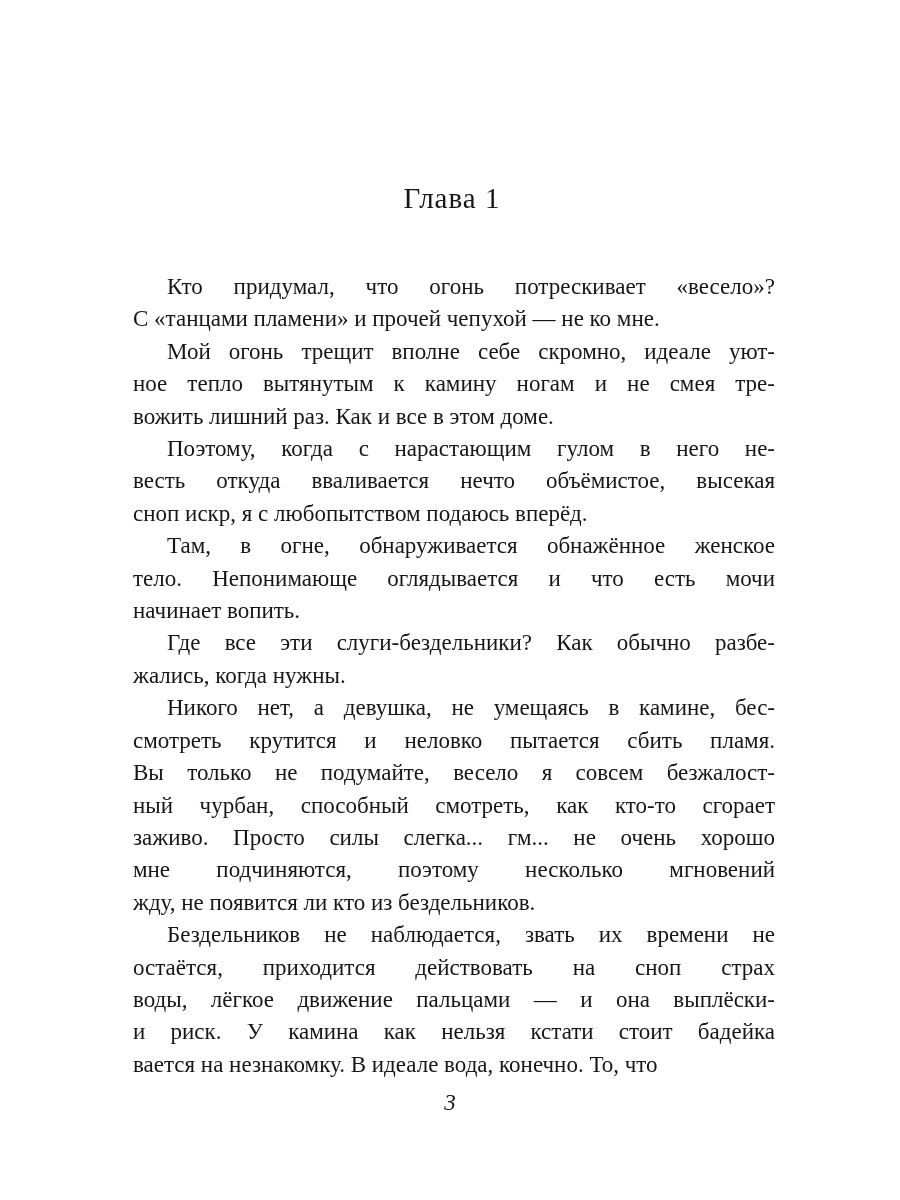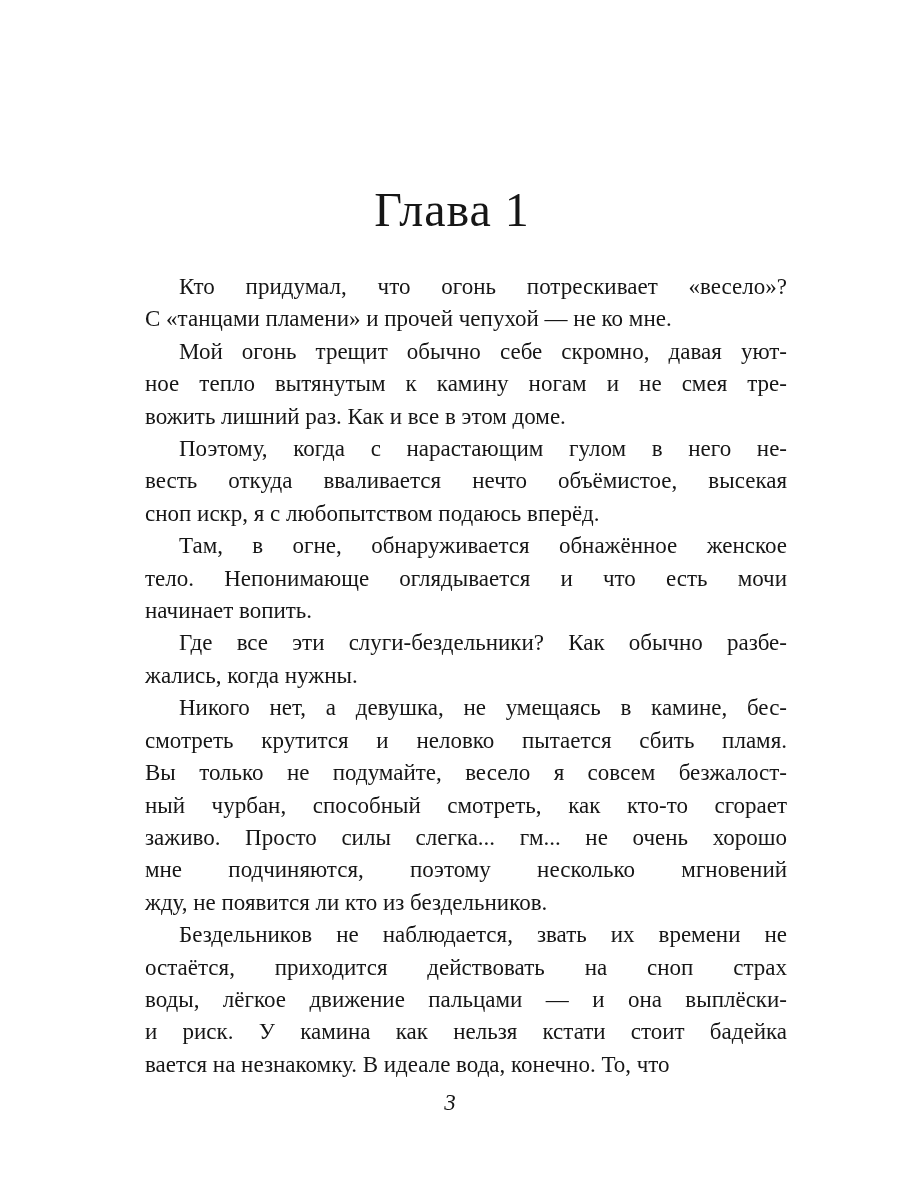--- a/index.html
+++ b/index.html
@@ -19,32 +19,31 @@
     height: 1200px;
     background: #ffffff;
     overflow: hidden;
   }
   .chapter-title {
     position: absolute;
     top: 182px;
     left: 130px;
     width: 644px;
     text-align: center;
-    font-size: 48px;
+    font-size: 29px;
     font-weight: 400;
     letter-spacing: 1px;
   }
   .text-block {
     position: absolute;
     top: 271px;
     left: 133px;
     width: 642px;
     font-size: 23px;
     line-height: 32.4px;
-    margin-left: 12px;
   }
   .para {
     margin: 0;
     padding: 0;
   }
   .line {
     text-align: justify;
     white-space: nowrap;
     overflow: visible;
   }
@@ -71,21 +70,21 @@
 
 <div class="page">
   <div class="chapter-title">Глава 1</div>
 
   <div class="text-block" id="text-block">
       <div class="para">
         <div class="line first jl">Кто придумал, что огонь потрескивает «весело»?</div>
         <div class="line">С «танцами пламени» и прочей чепухой — не ко мне.</div>
       </div>
       <div class="para">
-        <div class="line first jl">Мой огонь трещит обычно себе скромно, давая уют-</div>
+        <div class="line first jl">Мой огонь трещит вполне себе скромно, идеале уют-</div>
         <div class="line jl">ное тепло вытянутым к камину ногам и не смея тре-</div>
         <div class="line">вожить лишний раз. Как и все в этом доме.</div>
       </div>
       <div class="para">
         <div class="line first jl">Поэтому, когда с нарастающим гулом в него не-</div>
         <div class="line jl">весть откуда вваливается нечто объёмистое, высекая</div>
         <div class="line">сноп искр, я с любопытством подаюсь вперёд.</div>
       </div>
       <div class="para">
         <div class="line first jl">Там, в огне, обнаруживается обнажённое женское</div>

